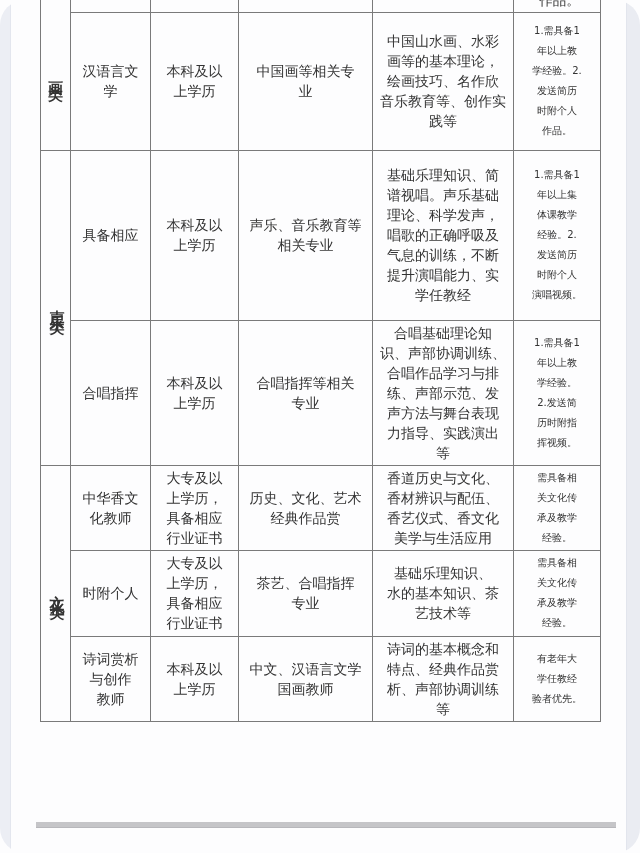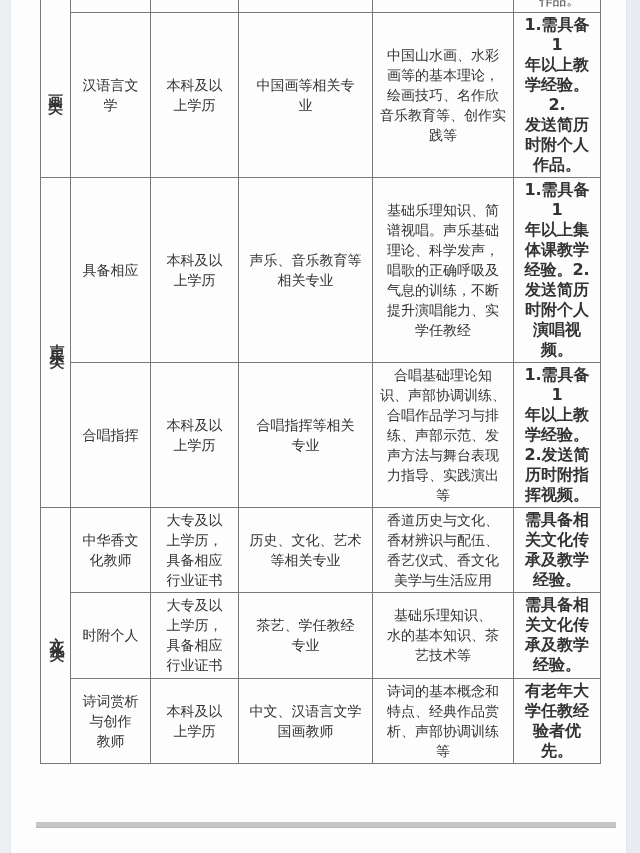--- a/index.html
+++ b/index.html
@@ -3,21 +3,21 @@
 <meta charset="utf-8">
 <style>
   html,body{margin:0;padding:0;}
   body{
     width:640px;height:853px;
     font-family:"DejaVu Sans","Liberation Sans",sans-serif;
     background:#fdfdfe;
     overflow:hidden;
   }
   .page{
-    position:relative;width:640px;height:853px;background:#fdfdfe;overflow:hidden;
+    position:relative;width:640px;height:853px;background:#fdfdfe;overflow:hidden;border-radius:25px;
   }
   .edge{position:absolute;top:0;height:853px;}
   .edge.left{left:0;width:10px;background:#eceef4;border-right:1px solid #e3e6ee;}
   .edge.right{right:0;width:13px;background:#eaecf2;border-left:1px solid #e2e5ed;}
 
   table.recruit{
     position:absolute;left:40px;top:0;
     width:560px;
     border-collapse:collapse;table-layout:fixed;
     color:#333;
@@ -41,21 +41,21 @@
   td.cat .v{
     display:inline-block;
     writing-mode:vertical-rl;
     text-orientation:upright;
     letter-spacing:5px;
     white-space:normal;
   }
   td.cat-top{vertical-align:top;border-top:none;}
   td.cat-top .v{margin-top:4px;}
   td.duties,td.req{text-align:left;}
-  td.req{font-size:16px;padding:2px 5px;font-weight:bold;}
+  td.req{font-size:10px;padding:2px 5px;}
   td.clip{position:relative;text-align:left;}
   td.clip .tail{
     display:block;
     margin-top:-11px;
     padding-left:5px;
     line-height:20px;
     font-size:13.5px;
   }
   .divider{
     position:absolute;left:36px;top:822px;width:580px;height:5px;
@@ -154,38 +154,38 @@
 
       <tr style="height:84px">
         <td class="cat" rowspan="3"><span class="v">文化类</span></td>
         <td>中华香文
 化教师</td>
         <td>大专及以
 上学历，
 具备相应
 行业证书</td>
         <td>历史、文化、艺术
-等相关专业</td>
+经典作品赏</td>
         <td class="duties">香道历史与文化、
 香材辨识与配伍、
 香艺仪式、香文化
 美学与生活应用</td>
         <td class="req">需具备相
 关文化传
 承及教学
 经验。</td>
       </tr>
 
       <tr style="height:86px">
         <td>时附个人</td>
         <td>大专及以
 上学历，
 具备相应
 行业证书</td>
-        <td>茶艺、学任教经
+        <td>茶艺、合唱指挥
 专业</td>
         <td class="duties">基础乐理知识、
 水的基本知识、茶
 艺技术等</td>
         <td class="req">需具备相
 关文化传
 承及教学
 经验。</td>
       </tr>
 

